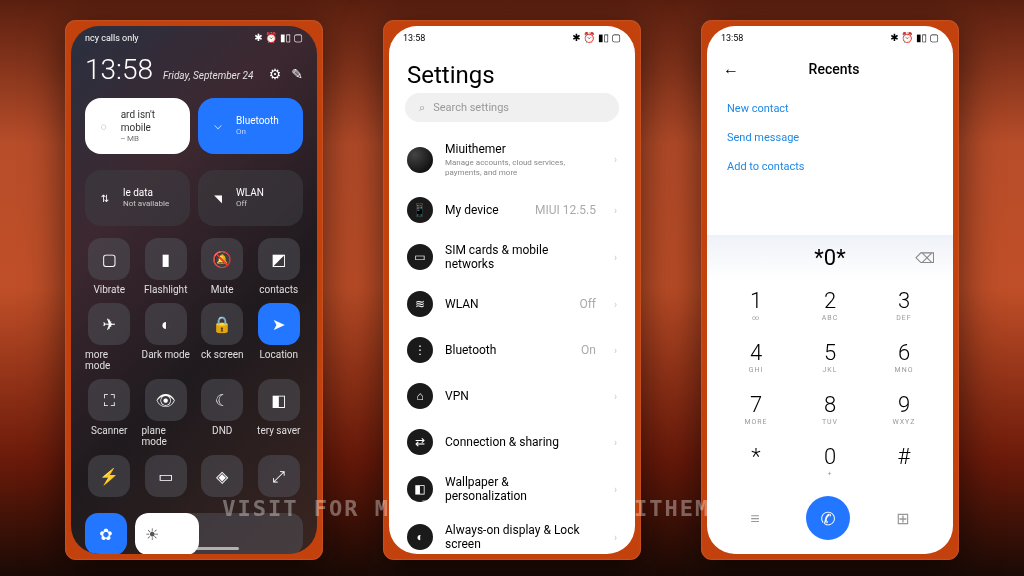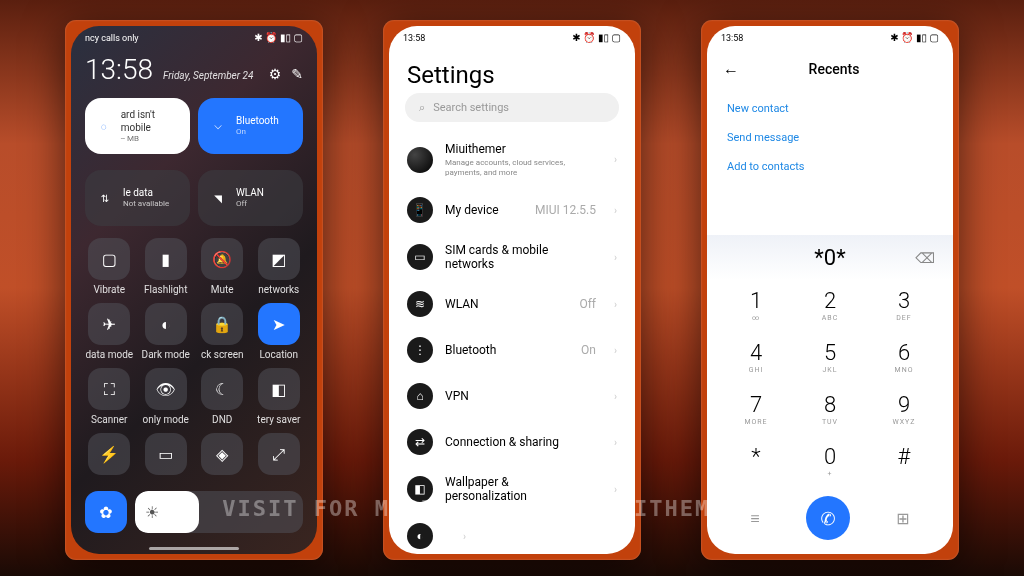--- a/index.html
+++ b/index.html
@@ -126,45 +126,45 @@
           <div class="gtile">
             <div class="gtile-ic ">▮</div>
             <div class="gtile-lbl">Flashlight</div>
           </div>
           <div class="gtile">
             <div class="gtile-ic ">🔕</div>
             <div class="gtile-lbl">Mute</div>
           </div>
           <div class="gtile">
             <div class="gtile-ic ">◩</div>
-            <div class="gtile-lbl">networks</div>
+            <div class="gtile-lbl">contacts</div>
           </div>
           <div class="gtile">
             <div class="gtile-ic ">✈</div>
-            <div class="gtile-lbl">data mode</div>
+            <div class="gtile-lbl">more mode</div>
           </div>
           <div class="gtile">
             <div class="gtile-ic ">◐</div>
             <div class="gtile-lbl">Dark mode</div>
           </div>
           <div class="gtile">
             <div class="gtile-ic ">🔒</div>
             <div class="gtile-lbl">ck screen</div>
           </div>
           <div class="gtile">
             <div class="gtile-ic on">➤</div>
             <div class="gtile-lbl">Location</div>
           </div>
           <div class="gtile">
             <div class="gtile-ic ">⛶</div>
             <div class="gtile-lbl">Scanner</div>
           </div>
           <div class="gtile">
             <div class="gtile-ic ">👁</div>
-            <div class="gtile-lbl">only mode</div>
+            <div class="gtile-lbl">plane mode</div>
           </div>
           <div class="gtile">
             <div class="gtile-ic ">☾</div>
             <div class="gtile-lbl">DND</div>
           </div>
           <div class="gtile">
             <div class="gtile-ic ">◧</div>
             <div class="gtile-lbl">tery saver</div>
           </div>
           <div class="gtile">
@@ -253,20 +253,21 @@
             <span class="set-chev">›</span>
           </div>
           <div class="set-row">
             <div class="set-ic">◧</div>
             <div class="set-txt">Wallpaper &amp; personalization</div>
             <span class="set-val"></span>
             <span class="set-chev">›</span>
           </div>
           <div class="set-row">
             <div class="set-ic">◐</div>
+            <div class="set-txt">Always-on display &amp; Lock screen</div>
             <span class="set-val"></span>
             <span class="set-chev">›</span>
           </div>
         </div>
 </div>
     </div>
 
 <div class="phone p3">
       <div class="screen">
   <div class="sb dark">

